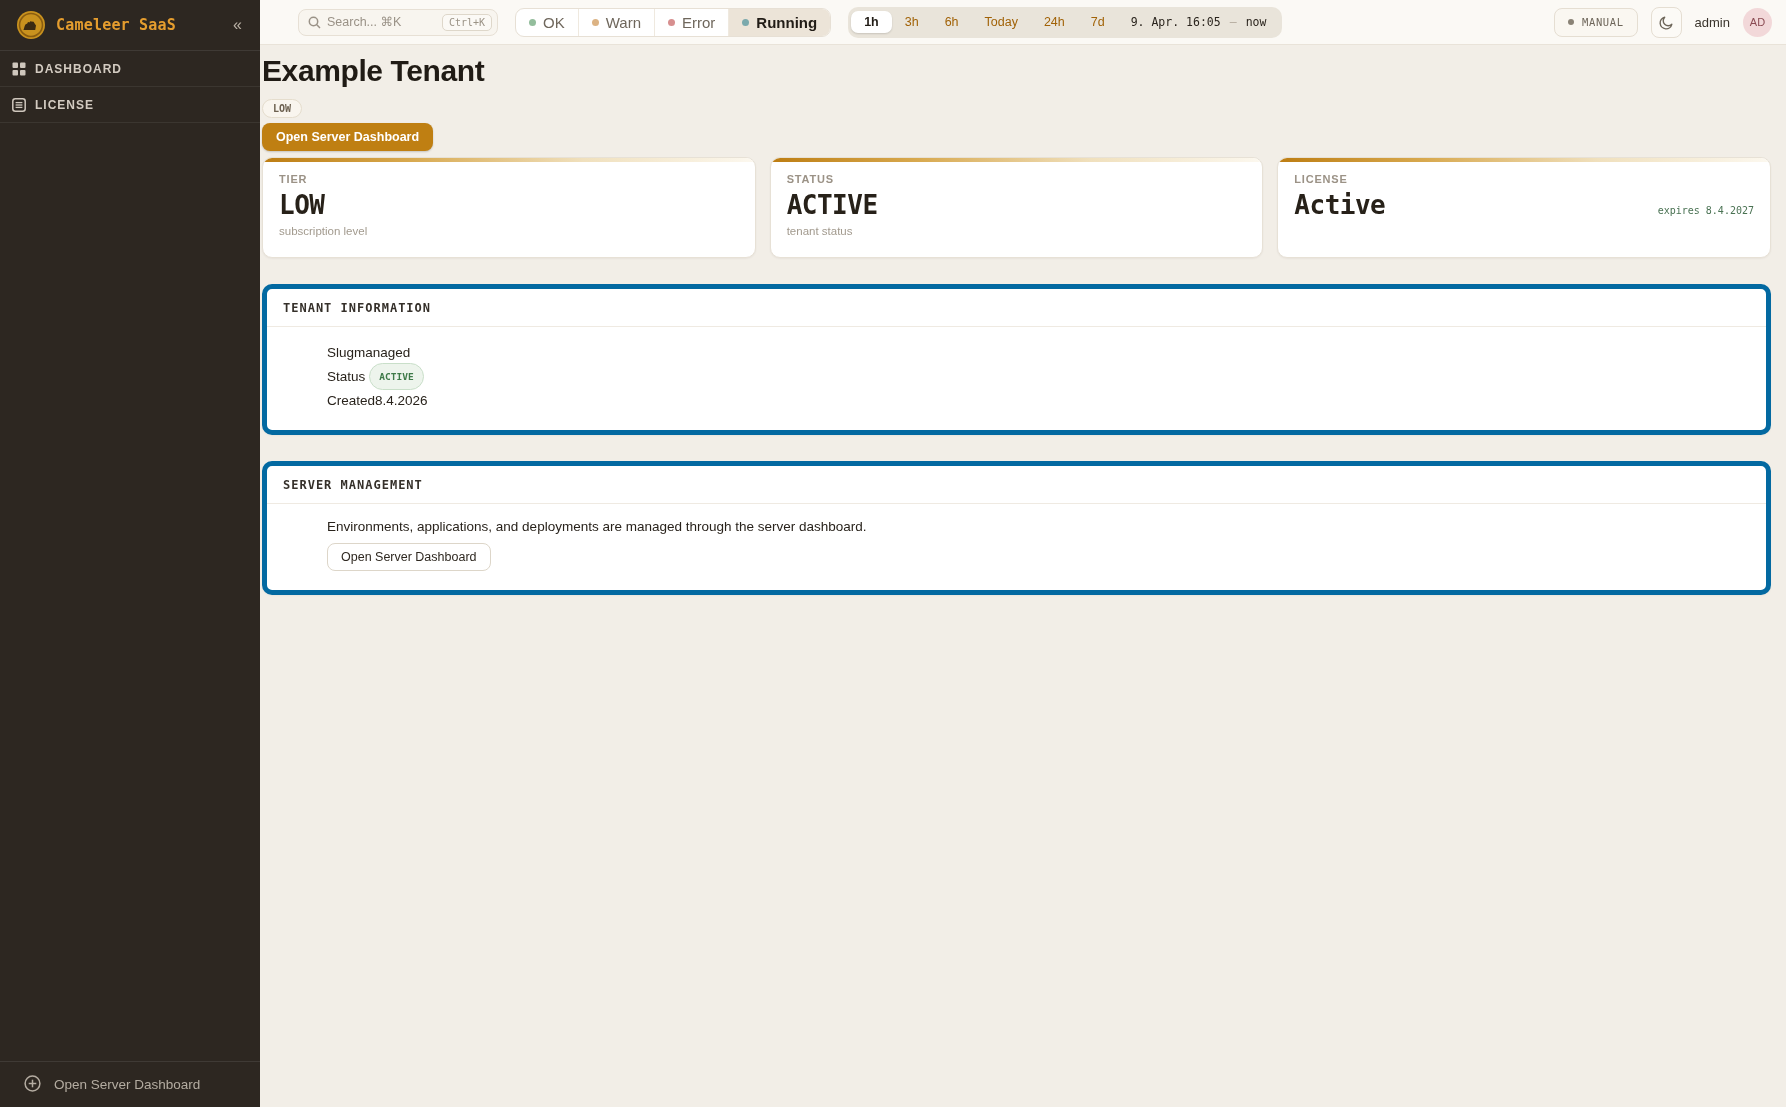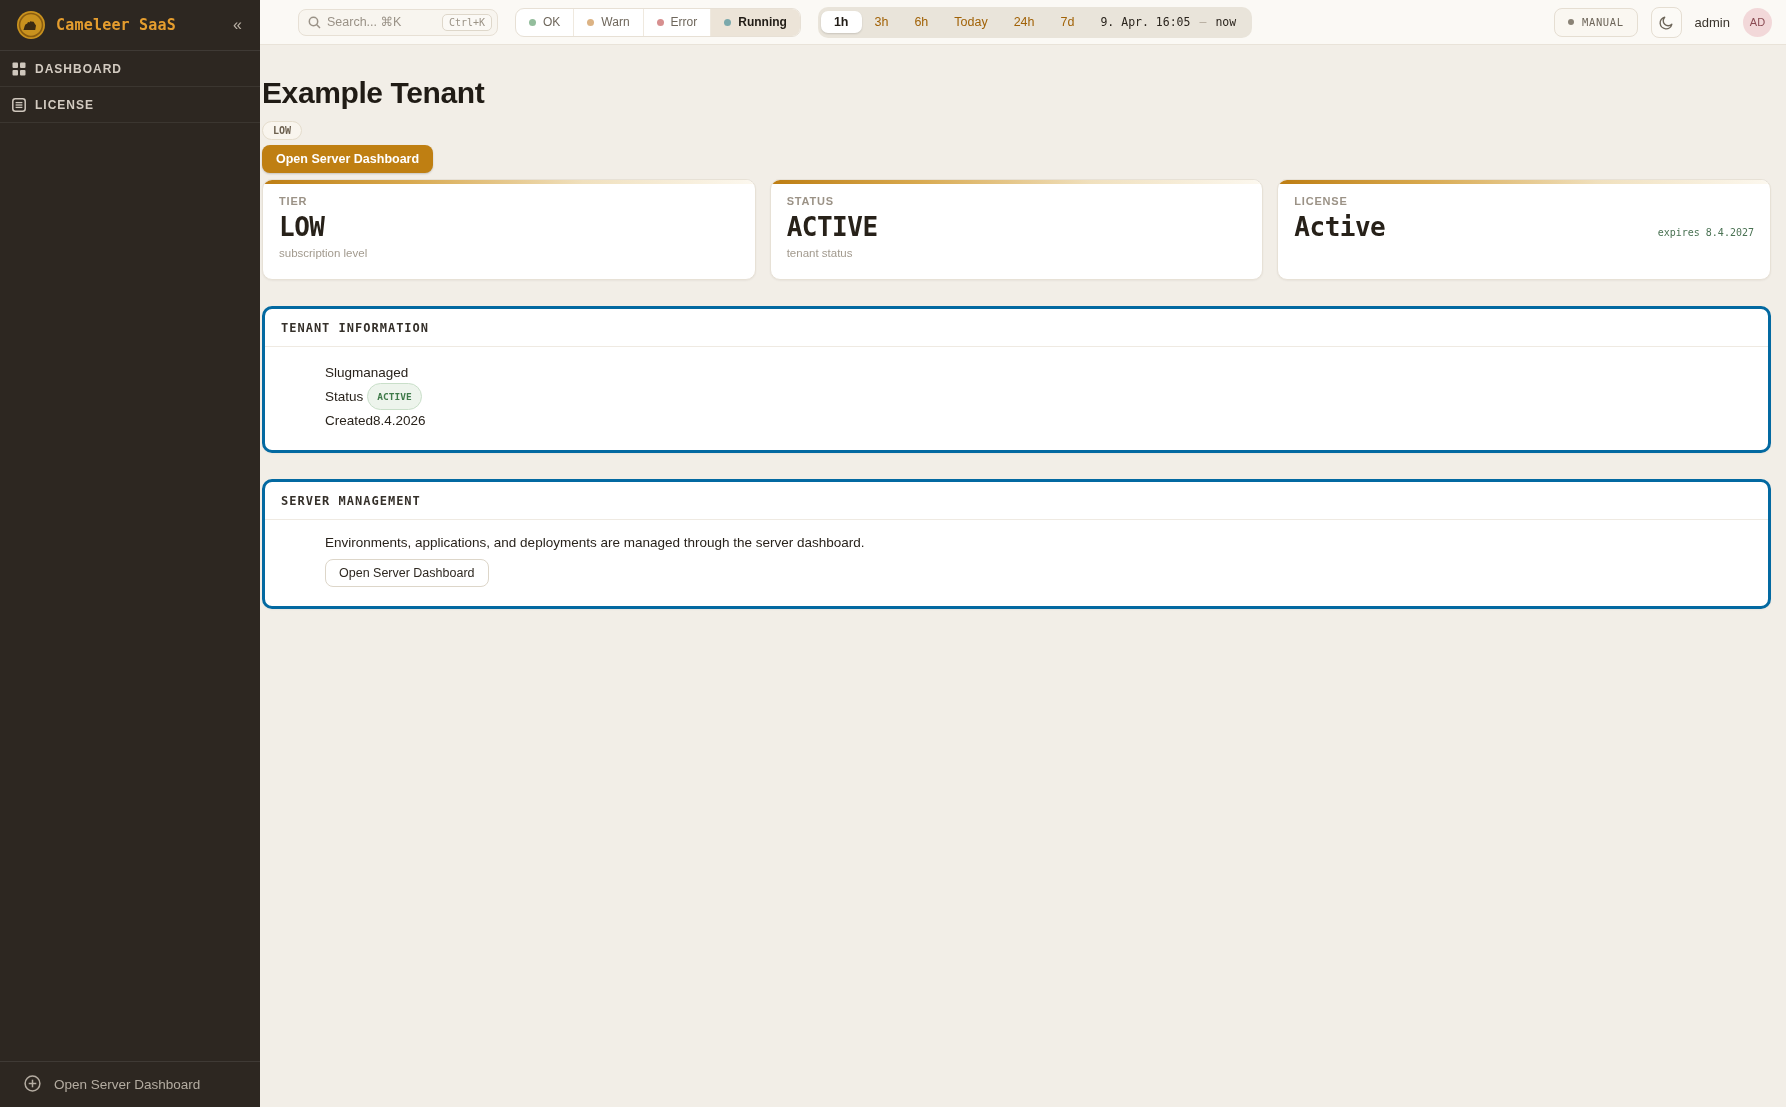--- a/index.html
+++ b/index.html
@@ -40,21 +40,21 @@
   .side-item .icon { display:flex; align-items:center; }
   .side-spacer { flex:1; }
   .side-footer {
     height:46px; display:flex; align-items:center; gap:13px;
     padding:0 24px;
     border-top:1px solid rgba(255,255,255,0.09);
     color:#b4aca1; font-size:13.5px; cursor:pointer;
   }
 
   
-  .right-col { flex:1; display:flex; flex-direction:column; height:1107px;gap:22px; }
+  .right-col { flex:1; display:flex; flex-direction:column; height:1107px; }
 
   
   .topbar {
     height:45px; min-height:45px;
     background:#fbf9f5;
     border-bottom:1px solid #e9e3d9;
     display:flex; align-items:center;
     padding:0 14px 0 38px; gap:17px;
   }
   .search-box {
@@ -75,21 +75,21 @@
     border:1px solid #ded7ca; border-radius:5px; background:#fbf9f5;
     padding:2px 6px; white-space:nowrap;
   }
   .status-seg {
     display:flex; height:29px; align-items:stretch;
     background:#fff; border:1px solid #e7e0d5; border-radius:9px;
     overflow:hidden;
   }
   .seg {
     display:flex; align-items:center; gap:7px; padding:0 13px;
-    font-size:12px; color:#6f675c; cursor:pointer;
+    font-size:15px; color:#6f675c; cursor:pointer;
     border-right:1px solid #efe9df;
   }
   .seg:last-child { border-right:none; }
   .seg.active { background:#ece4d8; color:#211c16; font-weight:700; }
   .dot { width:7px; height:7px; border-radius:50%; display:inline-block; }
 
   .time-group {
     display:flex; align-items:center; height:31px;
     background:#e9e4da; border-radius:10px; padding:0 3px;
   }
@@ -170,21 +170,21 @@
     font-family:"DejaVu Sans Mono", monospace;
     font-size:26px; font-weight:700; color:#272119; letter-spacing:-0.5px;
   }
   .stat-meta {
     font-family:"DejaVu Sans Mono", monospace;
     font-size:10px; color:#4a7253;
   }
   .stat-sub { font-size:11.5px; color:#a29a8e; margin-top:5px; }
 
   .panel {
-    background:#fff; border:3px solid #0369a1; border-radius:10px;
+    background:#fff; border:5px solid #0369a1; border-radius:10px;
     margin-top:26px; box-shadow:0 1px 2px rgba(32,24,8,0.04);
   }
   .panel-header {
     padding:12px 16px 11px 16px;
     font-family:"DejaVu Sans Mono", monospace;
     font-size:12px; font-weight:700; letter-spacing:1px; color:#35302a;
     border-bottom:1px solid #efeae2;
   }
   .panel-body { padding:15px 16px 19px 16px;margin-left:44px; }
   .info-row { display:flex; align-items:center; font-size:13.5px; color:#29231c; line-height:21px; }

